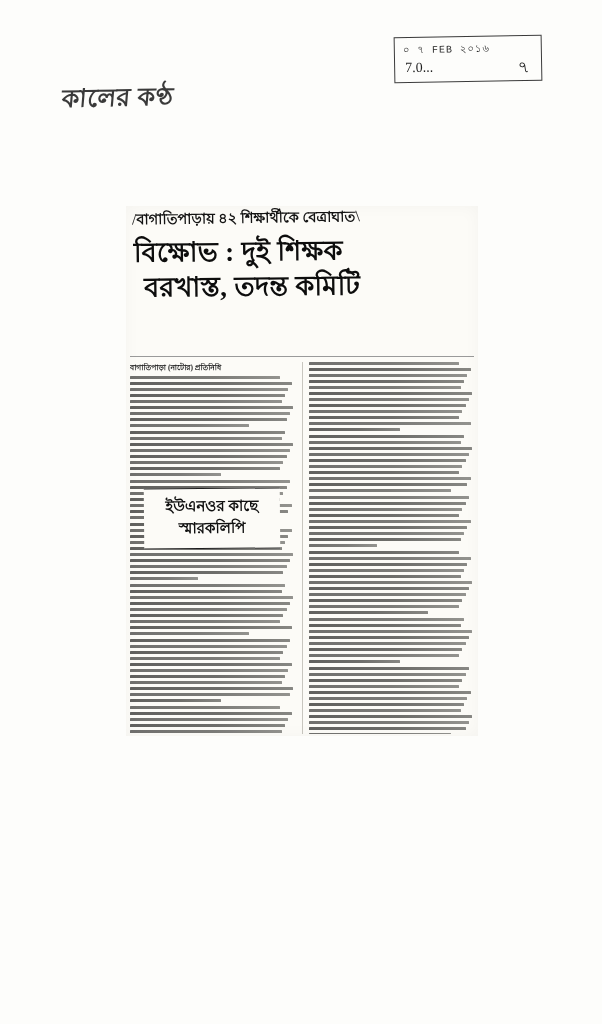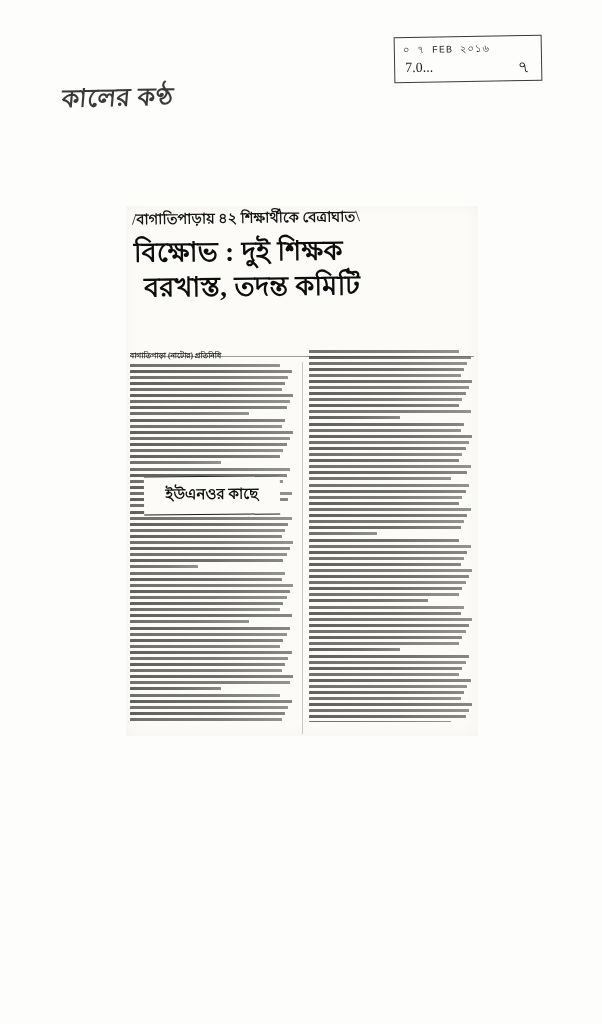--- a/index.html
+++ b/index.html
@@ -119,21 +119,21 @@
     top: 150px;
     width: 344px;
     height: 1px;
     background: #9a9a9a;
   }
 
   
   .cols {
     position: absolute;
     left: 4px;
-    top: 144px;
+    top: 156px;
     width: 344px;
     height: 372px;
     display: flex;
     gap: 14px;
   }
   .col {
     position: relative;
     flex: 1 1 0;
     overflow: hidden;
   }
@@ -166,21 +166,21 @@
   .tline.i { opacity: 0.72; }
   .tline.sh { width: 72%; }
   .tline.sh2 { width: 55%; }
   .tline.sh3 { width: 86%; }
   .tline.sh4 { width: 41%; }
 
   
   .pullquote {
     position: absolute;
     left: 18px;
-    top: 270px;
+    top: 282px;
     width: 128px;
     background: #fcfbf7;
     border-top: 1.6px solid #1d1d1d;
     border-bottom: 1.6px solid #1d1d1d;
     padding: 7px 4px 8px 4px;
     text-align: center;
     font-family: "Liberation Serif", serif;
     font-weight: bold;
     font-size: 15px;
     line-height: 1.45;
@@ -375,16 +375,17 @@
             <div class="tline" style="width: 99%;"></div>
             <div class="tline i" style="width: 97%;"></div>
             <div class="tline" style="width: 95%;"></div>
             <div class="tline i sh3"></div>
           </div>
         </div>
     </div>
 
     <div class="pullquote">
       <div>ইউএনওর কাছে</div>
+      <div>স্মারকলিপি</div>
     </div>
 
   </div>
 </div>
 
 </body></html>

